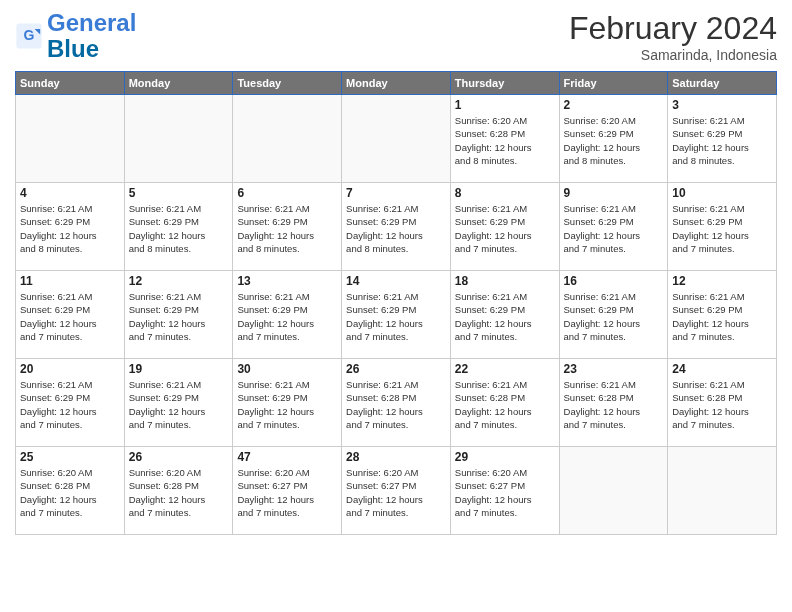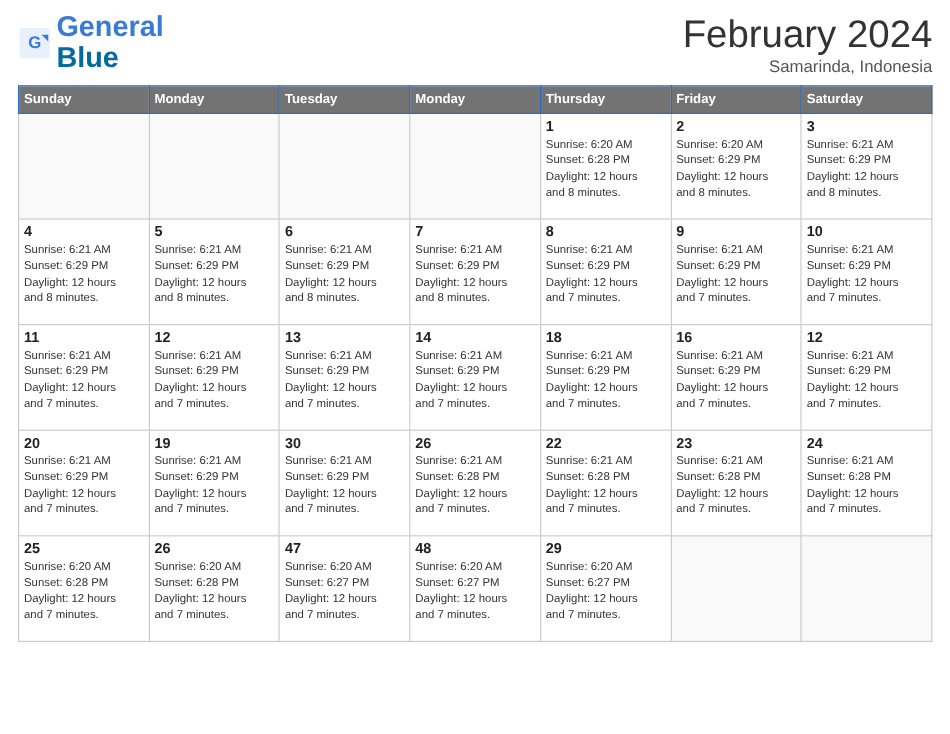--- a/index.html
+++ b/index.html
@@ -241,21 +241,21 @@
           </td>
           <td>
             <div class="day-number">26</div>
             <div class="day-info">Sunrise: 6:20 AM<br>Sunset: 6:28 PM<br>Daylight: 12 hours<br>and 7 minutes.</div>
           </td>
           <td>
             <div class="day-number">47</div>
             <div class="day-info">Sunrise: 6:20 AM<br>Sunset: 6:27 PM<br>Daylight: 12 hours<br>and 7 minutes.</div>
           </td>
           <td>
-            <div class="day-number">48</div>
+            <div class="day-number">28</div>
             <div class="day-info">Sunrise: 6:20 AM<br>Sunset: 6:27 PM<br>Daylight: 12 hours<br>and 7 minutes.</div>
           </td>
           <td>
             <div class="day-number">29</div>
             <div class="day-info">Sunrise: 6:20 AM<br>Sunset: 6:27 PM<br>Daylight: 12 hours<br>and 7 minutes.</div>
           </td>
           <td class="empty"></td>
           <td class="empty"></td>
         </tr>
       </tbody>

